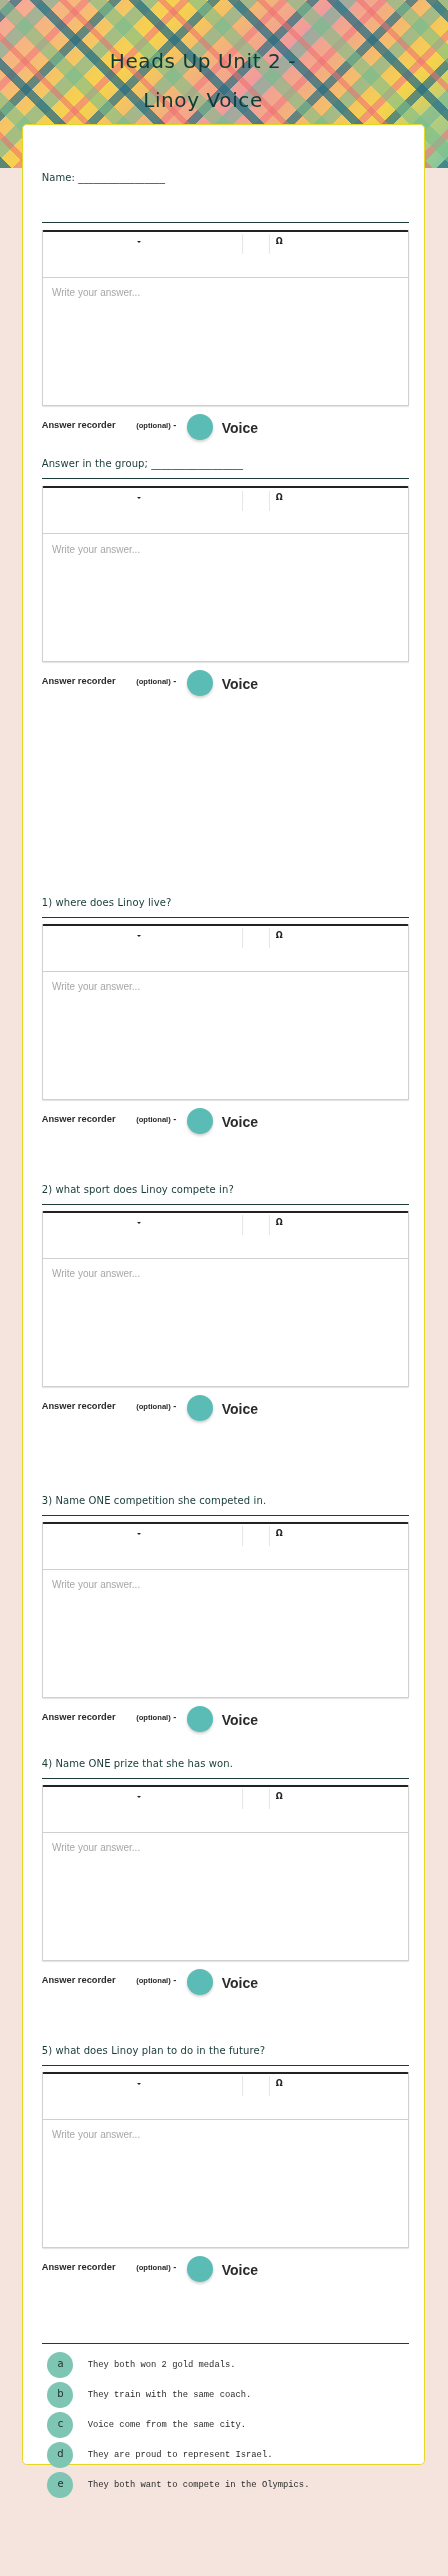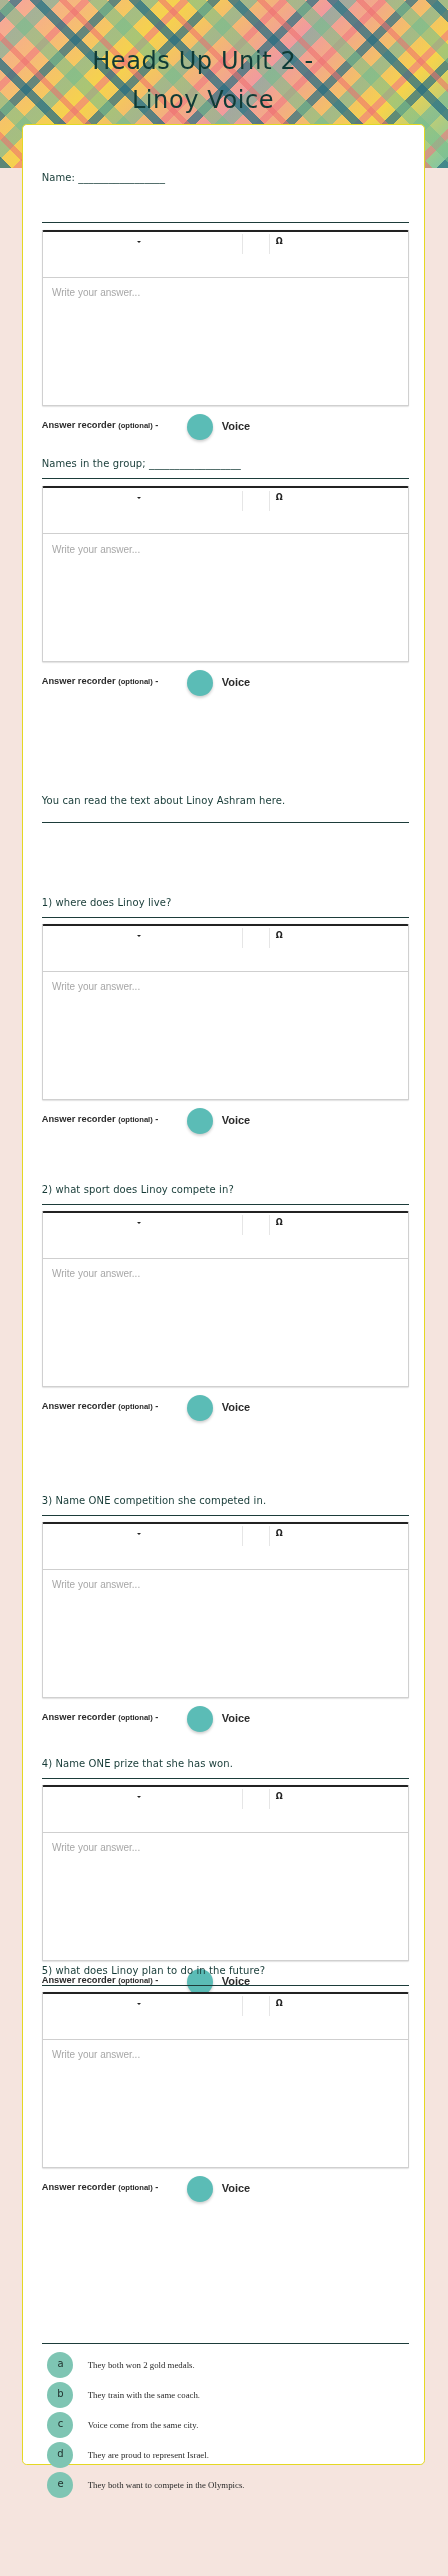--- a/index.html
+++ b/index.html
@@ -16,21 +16,21 @@
     background-color: #f3c94a;
     background-image:
       repeating-linear-gradient(45deg, rgba(40,110,130,0.75) 0 8.2px, transparent 8.2px 20px, rgba(238,110,110,0.55) 20px 26px, transparent 26px 41px, rgba(120,190,140,0.6) 41px 54px, transparent 54px 70px),
       repeating-linear-gradient(-45deg, rgba(40,110,130,0.7) 0 8.2px, transparent 8.2px 21px, rgba(240,120,130,0.6) 21px 28px, transparent 28px 43px, rgba(100,180,160,0.55) 43px 56px, transparent 56px 70px),
       linear-gradient(135deg, #f6a3a0 0%, #f5d34c 30%, #f19a9e 55%, #f5d34c 80%, #7cc6a6 100%);
   }
   .title {
     position: absolute; left: 0; top: 42px; width: 406px;
     text-align: center;
     font-family: "DejaVu Sans", sans-serif;
-    font-size: 24px; line-height: 39px; font-weight: normal;
+    font-size: 20px; line-height: 39px; font-weight: normal;
     color: #0f3b36;
     letter-spacing: 0.6px;
   }
   .card {
     position: absolute; left: 22px; top: 124px; width: 403px; height: 2341px;
     background: #ffffff;
     border: 1.8px solid #e4d823;
     border-radius: 4.7px;
   }
   .section { position: absolute; left: 18.7px; width: 292px; }
@@ -64,39 +64,39 @@
     display: block; width: 100%; height: 127px; border: none; resize: none; outline: none;
     padding: 9.3px 9.3px; font-family: "Liberation Sans", sans-serif; font-size: 10px; color: #333;
     background: transparent;
   }
   .answer::placeholder { color: #a7a7a7; }
   .recorder { position: relative; height: 23px; margin-top: 8.2px; }
   .rec-label {
     position: absolute; left: 0; top: 5.8px;
     font-family: "Liberation Sans", sans-serif; font-weight: bold; font-size: 9.3px; color: #2b2b2b;
   }
-  .rec-opt { font-size: 7.6px; }
+  .rec-opt { font-size: 7.6px; margin-left: 18px; }
   .rec-btn {
     position: absolute; left: 145px; top: 0; width: 26px; height: 26px; border-radius: 50%;
     background: #5bbcb6; box-shadow: 0 1.8px 2.9px rgba(0,0,0,0.2); cursor: pointer; border: none;
   }
   .rec-voice {
     position: absolute; left: 180px; top: 5.8px;
-    font-family: "Liberation Sans", sans-serif; font-weight: bold; font-size: 11px; color: #2b2b2b;
+    font-family: "Liberation Sans", sans-serif; font-weight: bold; font-size: 14px; color: #2b2b2b;
   }
   .options { margin-top: 8.2px; }
   .opt { position: relative; height: 30px; cursor: pointer; }
   .opt-badge {
     position: absolute; left: 5.8px; top: 0; width: 26px; height: 26px; border-radius: 50%;
     background: #7ec5b3; color: #1f2f2c; text-align: center; line-height: 24.5px;
     font-family: "DejaVu Sans", sans-serif; font-size: 10px;
   }
   .opt-text {
     position: absolute; left: 46px; top: 7.6px;
-    font-family: Liberation Serif, serif; font-size: 8.8px; color: #2a2a2a;
+    font-family: Liberation Mono, monospace; font-size: 8.8px; color: #2a2a2a;
   }
 </style>
 </head>
 <body>
 
 <div class="banner"></div>
 <h1 class="title">
   <div>Heads Up Unit 2 -</div>
   <div>Linoy Voice</div>
 </h1>
@@ -119,45 +119,41 @@
       <textarea class="answer" placeholder="Write your answer..." style=""></textarea>
     </div>
     <div class="recorder">
       <span class="rec-label"><span>Answer recorder</span> <span class="rec-opt">(optional)</span> <span>-</span></span>
       <button class="rec-btn"></button>
       <span class="rec-voice">Voice</span>
     </div>
   </div>
 
   <div class="section" style="top:333px">
-    <div class="heading">Names in the group; __________________</div>
+    <div class="heading">Answer in the group; __________________</div>
     <div class="rule" style="margin-top:9.3px"></div>
     <div class="editor" style="margin-top:7px">
       <div class="toolbar">
         <div class="tb-dropdown">
             <span class="tb-caret"></span>
           </div>
         <div class="tb-sep1"></div>
         <div class="tb-mid"></div>
         <div class="tb-sep2"></div>
         <span class="tb-omega">Ω</span>
       </div>
       <textarea class="answer" placeholder="Write your answer..." style=""></textarea>
     </div>
     <div class="recorder">
       <span class="rec-label"><span>Answer recorder</span> <span class="rec-opt">(optional)</span> <span>-</span></span>
       <button class="rec-btn"></button>
       <span class="rec-voice">Voice</span>
     </div>
   </div>
 
-  <div class="section" style="top:670px">
-    <div class="heading">You can read the text about Linoy Ashram here.</div>
-    <div class="rule" style="margin-top:16.3px"></div>
-  </div>
 
   <div class="section" style="top:772px">
     <div class="heading">1) where does Linoy live?</div>
     <div class="rule" style="margin-top:9.3px"></div>
     <div class="editor" style="margin-top:5.8px">
       <div class="toolbar">
         <div class="tb-dropdown">
             <span class="tb-caret"></span>
           </div>
         <div class="tb-sep1"></div>
@@ -233,21 +229,21 @@
       </div>
       <textarea class="answer" placeholder="Write your answer..." style=""></textarea>
     </div>
     <div class="recorder">
       <span class="rec-label"><span>Answer recorder</span> <span class="rec-opt">(optional)</span> <span>-</span></span>
       <button class="rec-btn"></button>
       <span class="rec-voice">Voice</span>
     </div>
   </div>
 
-  <div class="section" style="top:1840px">
+  <div class="section" style="top:1920px">
     <div class="heading">5) what does Linoy plan to do in the future?</div>
     <div class="rule" style="margin-top:9.3px"></div>
     <div class="editor" style="margin-top:5.8px">
       <div class="toolbar">
         <div class="tb-dropdown">
             <span class="tb-caret"></span>
           </div>
         <div class="tb-sep1"></div>
         <div class="tb-mid"></div>
         <div class="tb-sep2"></div>

